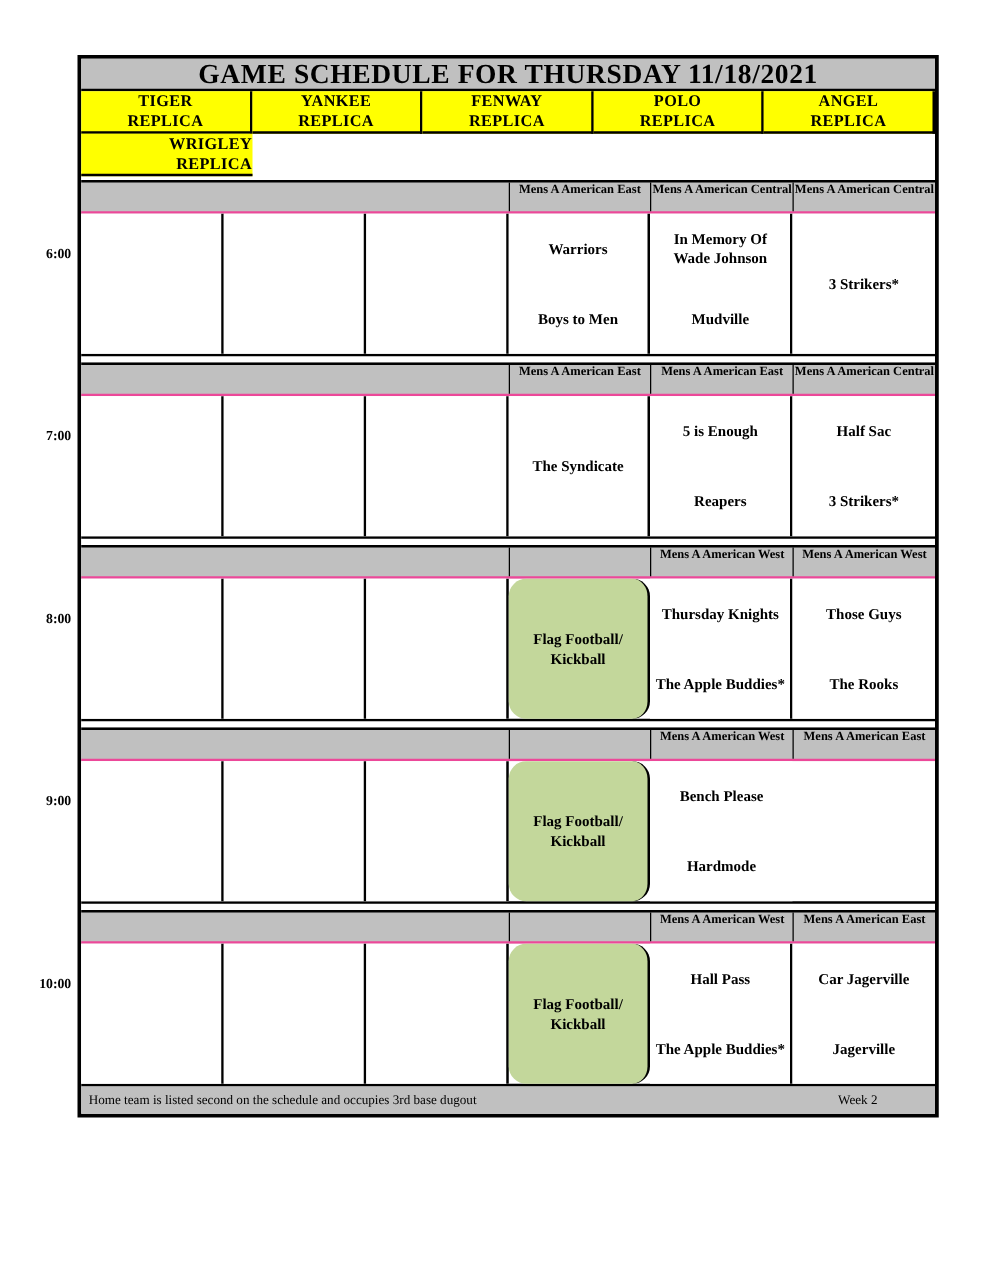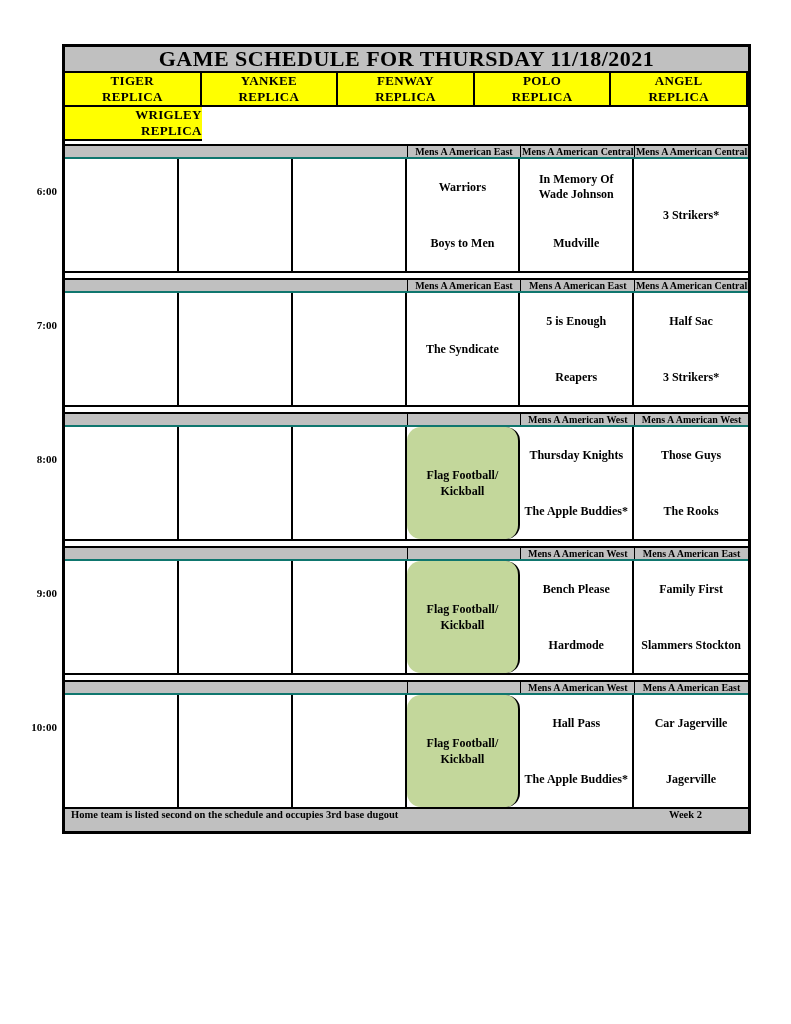--- a/index.html
+++ b/index.html
@@ -49,24 +49,24 @@
     font-weight: bold;
     font-size: 13px;
     letter-spacing: 0.3px;
   }
   .header-cell:last-child { border-right: none; align-items: flex-end; }
   .spacer { height: 7px; background: #ffffff; }
   .block-gap { height: 5px; background: #ffffff; }
   .strip {
     display: grid;
     grid-template-columns: repeat(6, 1fr);
-    height: 15px;
+    height: 27px;
     background: #C0C0C0;
     border-top: 2px solid #000000;
-    border-bottom: 2px solid #0f766e;
+    border-bottom: 2px solid #ec4899;
   }
   .strip-cell {
     font-size: 10px;
     font-weight: bold;
     text-align: center;
     line-height: 11px;
     overflow: hidden;
     white-space: nowrap;
   }
   .strip-cell.bordered { border-left: 1px solid #000000; }
@@ -118,21 +118,22 @@
     width: 42px;
     text-align: right;
     font-weight: bold;
     font-size: 11px;
   }
   .footer-row {
     height: 22px;
     background: #C0C0C0;
     display: flex;
     justify-content: space-between;
-    font-weight: bold;
+    align-items: center;
+    font-weight: normal;
     font-size: 10.5px;
     padding: 0 6px;
     gap: 29px;
   }
   .footer-week { padding-right: 40px; }
 </style>
 </head>
 <body>
 
 <div class="page">
@@ -259,24 +260,20 @@
     <div class="main-row">
       <div class="time-label">9:00</div>
       <div class="cell"></div>
       <div class="cell"></div>
       <div class="cell"></div>
       <div class="cell green-cell">Flag Football/ Kickball</div>
       <div class="cell game-cell">
         <div class="team">Bench Please</div>
         <div class="team">Hardmode</div>
       </div>
-      <div class="cell game-cell">
-        <div class="team">Family First</div>
-        <div class="team">Slammers Stockton</div>
-      </div>
     </div>
     <div class="block-gap"></div>
 
     <div class="strip">
       <div class="strip-cell"></div>
       <div class="strip-cell"></div>
       <div class="strip-cell"></div>
       <div class="strip-cell bordered"></div>
       <div class="strip-cell bordered">Mens A American West</div>
       <div class="strip-cell bordered">Mens A American East</div>

